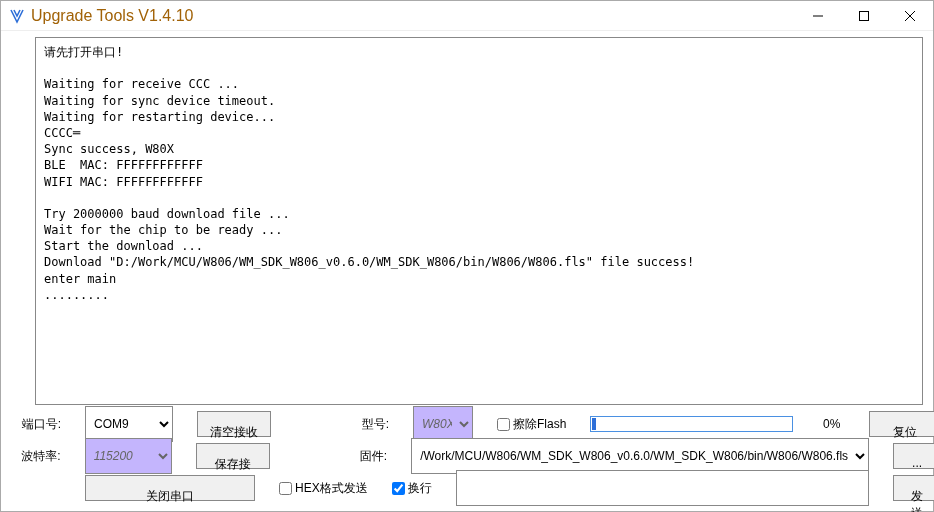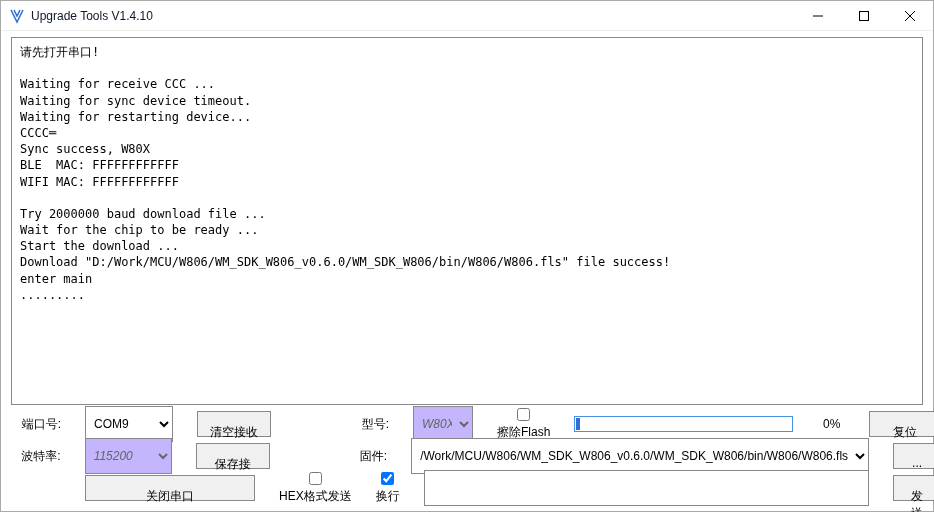--- a/index.html
+++ b/index.html
@@ -1,34 +1,34 @@
 <!DOCTYPE html>
 <html><head>
 <meta charset="utf-8">
 <style>
   * { box-sizing: border-box; }
   html, body { margin: 0; padding: 0; font-family: "Microsoft YaHei", "SimSun", sans-serif; font-size: 12px; background: #fff; }
   .window { width: 934px; height: 512px; border: 1px solid #aaa; display: flex; flex-direction: column; background: #fff; }
   .titlebar { height: 30px; display: flex; align-items: center; padding: 0 0 0 8px; border-bottom: 1px solid #eee; }
   .titlebar .appicon { width: 16px; height: 16px; margin-right: 6px; display: flex; align-items: center; justify-content: center; }
-  .titlebar .title { flex: 1; font-size: 12px; color: #0f172a; }
+  .titlebar .title { flex: 1; font-size: 16px; color: #a16207; }
   .winbtn { width: 46px; height: 30px; display: flex; align-items: center; justify-content: center; color: #000; }
   .menubar { height: 22px; display: flex; align-items: center; padding: 0 8px; gap: 16px; color: #333; font-size: 12px; }
   .menubar span { cursor: default; }
   .content { flex: 1; padding: 6px 10px 10px 10px; display: flex; flex-direction: column; gap: 6px; }
-  .log-area { flex: 1; border: 1px solid #888; padding: 6px 8px; font-family: "SimSun", monospace; font-size: 12px; color: #000; white-space: pre; overflow: hidden; line-height: 1.35; }
+  .log-area { flex: 1; border: 1px solid #888; padding: 6px 8px; font-family: "SimSun", monospace; font-size: 12px; color: #000; white-space: pre; overflow: hidden; line-height: 1.35; margin-left: 24px; }
   .controls { display: flex; gap: 8px; }
   .row { display: flex; align-items: center; gap: 24px; height: 26px; }
   .lbl { width: 50px; text-align: right; color: #000; }
   .combo, .txt { border: 1px solid #888; height: 36px; padding: 0 4px; font-size: 12px; font-family: inherit; background: #fff; }
   .combo.readonly { background: #c4b5fd; color: #666; font-style: italic; }
   .btn { border: 1px solid #888; height: 22px; background: #f0f0f0; font-size: 12px; font-family: inherit; padding: 12px; cursor: default; }
   .btn.wide { min-width: 72px; }
   .btn.vwide { width: 130px; }
-  .chk-wrap { display: inline-flex; align-items: center; gap: 3px; flex-direction: column; }
+  .chk-wrap { display: inline-flex; align-items: center; gap: 3px; }
   .progress { flex: 1; height: 16px; border: 1px solid #4a90e2; position: relative; background: #fff; }
   .progress-bar { position: absolute; left: 1px; top: 1px; bottom: 1px; width: 4px; background: #2e6fd8; }
   .pct { margin-left: 6px; min-width: 22px; }
   .big-dl { width: 60px; height: 48px; border: 1px solid #888; background: #f0f0f0; display: flex; align-items: center; justify-content: center; }
   .row2-right-stack { flex: 1; display: flex; flex-direction: column; gap: 6px; }
   input[type="checkbox"] { margin: 0; width: 13px; height: 13px; }
   select.combo { appearance: auto; }
 </style>
 </head>
 <body>

